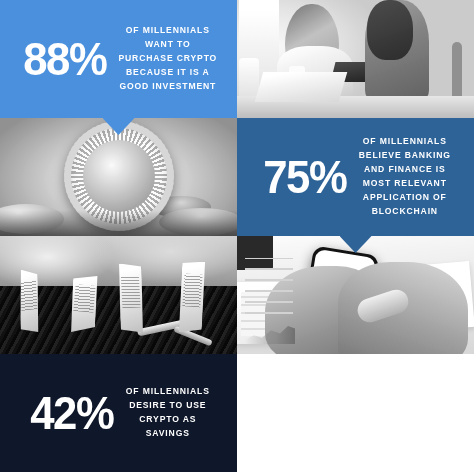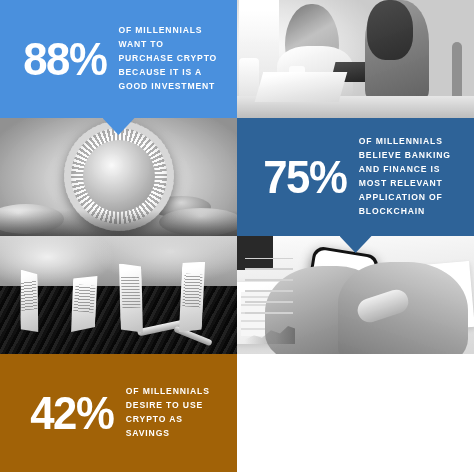--- a/index.html
+++ b/index.html
@@ -1,18 +1,18 @@
 <!DOCTYPE html>
 <html><head>
 <meta charset="utf-8">
 <style>
   html,body{margin:0;padding:0;background:#fff;}
   body{width:474px;height:472px;overflow:hidden;font-family:"Liberation Sans",sans-serif;}
   .infographic{position:relative;width:474px;height:348px;display:grid;
-    grid-template-columns:237px 237px;grid-template-rows:118px 118px 118px 118px;}
+    grid-template-columns:237px 237px;grid-template-rows:118px 118px 118px 118px;text-align:center;}
   .cell{position:relative;overflow:hidden;}
 
   
   .stat{display:flex;align-items:center;justify-content:center;gap:9px;padding:0 10px;box-sizing:border-box;}
   .pct{color:#ffffff;font-weight:bold;line-height:.88;letter-spacing:-1.5px;
        transform:scaleX(.93);transform-origin:center;white-space:nowrap;}
   .pct-lg{font-size:47px;}
   .body{color:#ffffff;font-weight:bold;font-size:8.6px;line-height:1.62;
         letter-spacing:.85px;text-transform:uppercase;white-space:pre-line;}
 
@@ -208,21 +208,21 @@
       <div class="dev"></div>
       <div class="rows"></div>
       <div class="spark"></div>
       <div class="hand1"></div>
       <div class="hand2"></div>
       <div class="fin"></div>
     </div>
     <div class="notch notch-top" style="background:#2E6398"></div>
   </div>
 
-  <div class="cell stat" style="background:#a16207">
+  <div class="cell stat" style="background:#0f172a">
     <div class="pct pct-lg">42%</div>
     <div class="body">OF MILLENNIALS
 DESIRE TO USE
 CRYPTO AS
 SAVINGS</div>
   </div>
 
 </div>
 
 </body></html>

